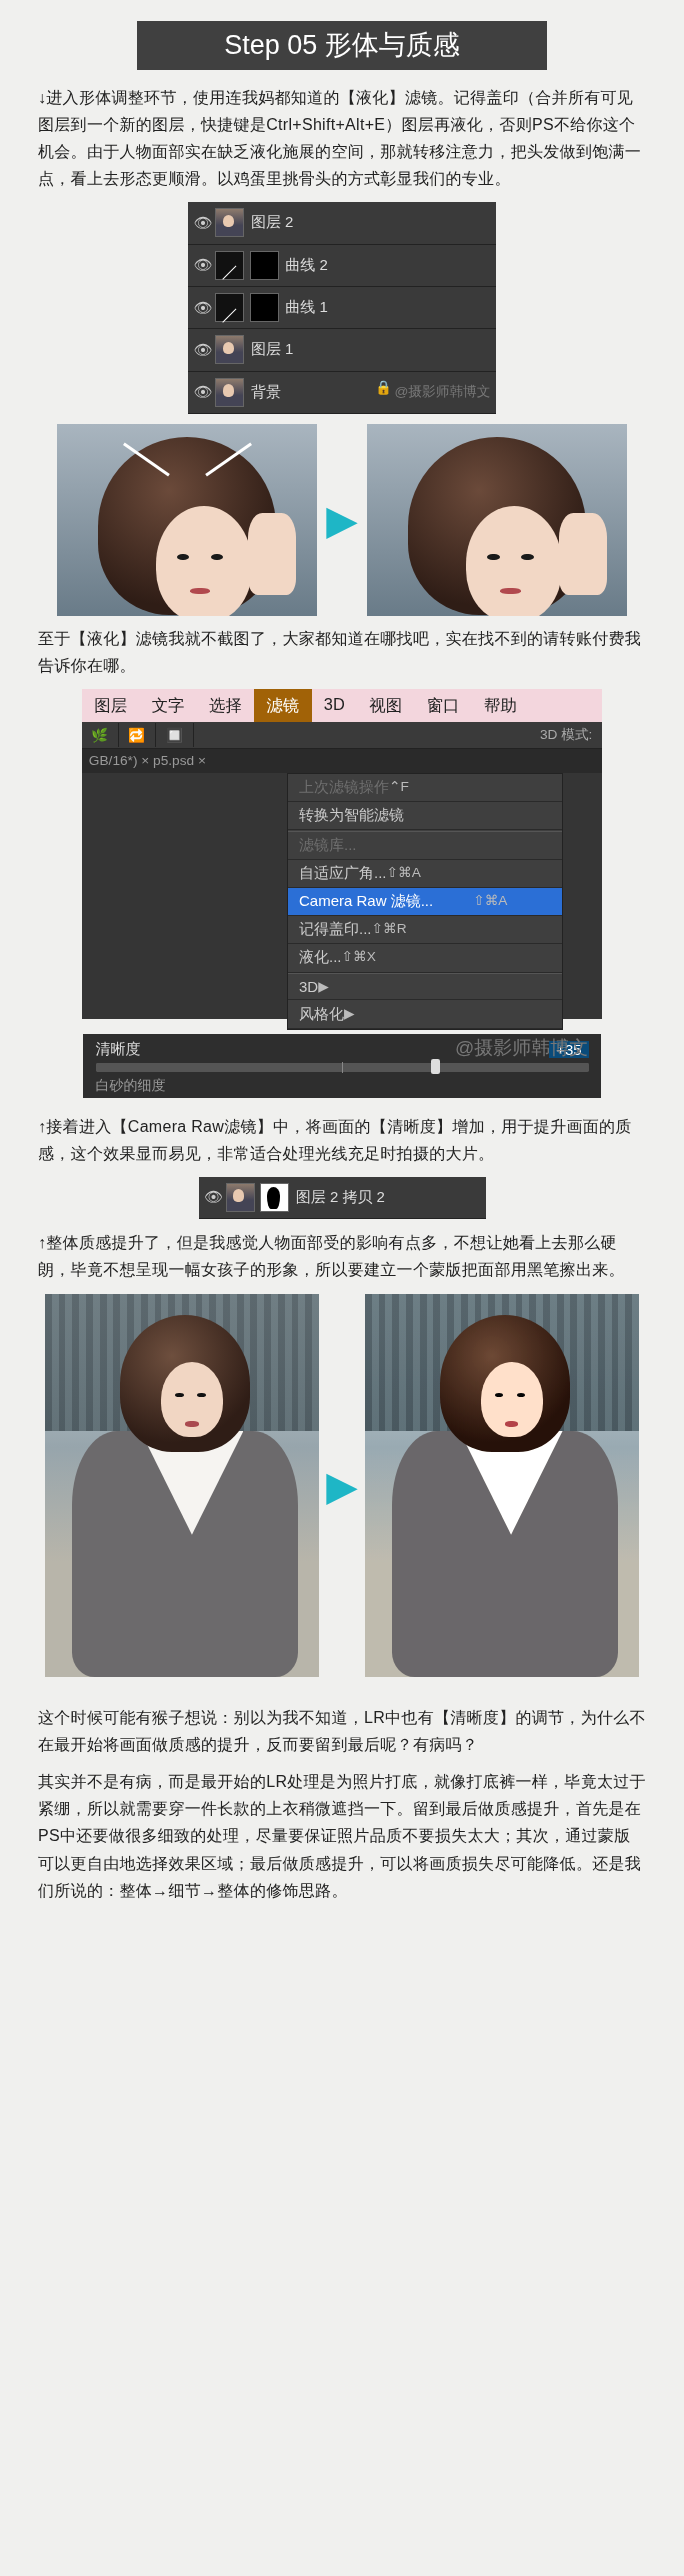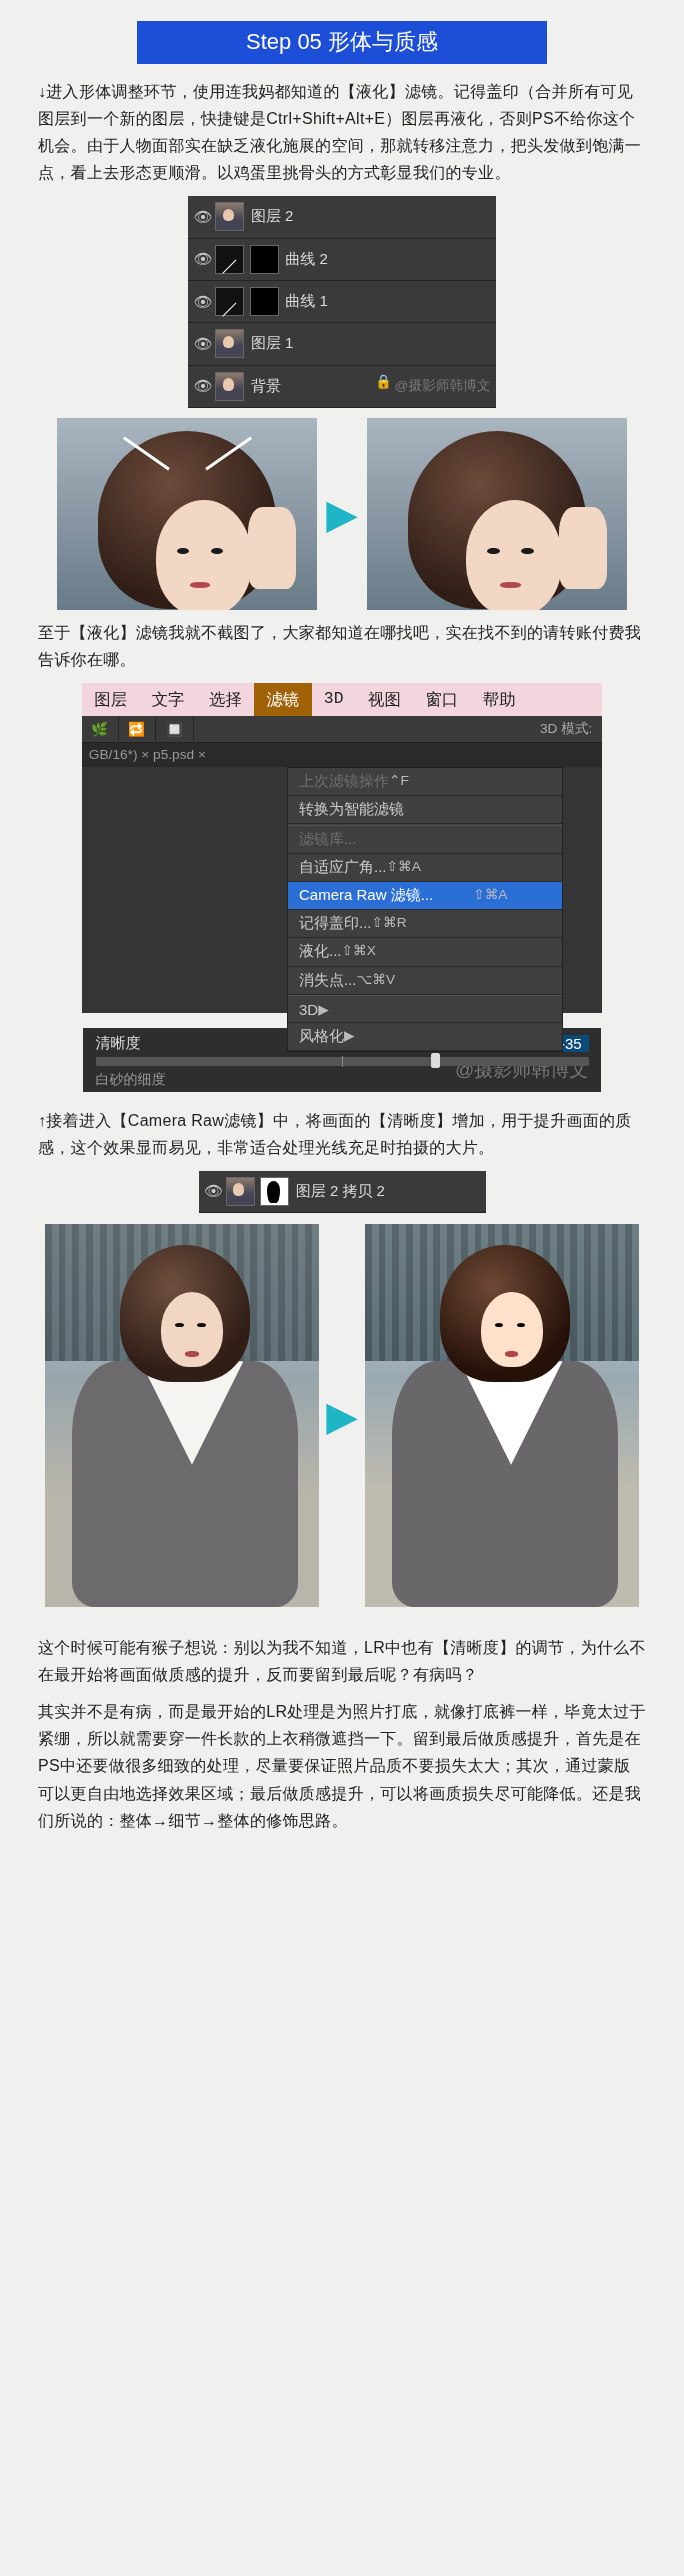--- a/index.html
+++ b/index.html
@@ -7,23 +7,23 @@
     padding: 0;
     background: #f0f0ee;
     font-family: "Microsoft YaHei", "SimHei", sans-serif;
     color: #222;
     width: 684px;
   }
   .wrap {
     padding: 20.5px 38px 41px 38px;
   }
   .step-banner {
-    background: #1d4ed8;
+    background: #404040;
     color: #fff;
-    font-size: 22px;
+    font-size: 27px;
     padding: 6.8px 20.5px;
     text-align: center;
     width: 369px;
     margin: 0 auto 13.7px auto;
   }
   .para {
     font-size: 16px;
     line-height: 1.7;
     letter-spacing: 0.3px;
     margin: 9.6px 0;
@@ -180,21 +180,20 @@
     font-size:15px;
   }
   .menubar {
     display:flex;
     background:#f3d6dd;
     color:#222;
     font-size:16.4px;
   }
   .menubar span{
     padding:5.5px 12.3px;
-    font-family:Liberation Mono, monospace;
   }
   .menubar span.active{
     background:#a16207;
     color:#fff;
   }
   .toolbar2 {
     display:flex;
     align-items:center;
     background:#3a3a3a;
     border-bottom:0.7px solid #222;
@@ -468,24 +467,20 @@
             <span class="shortcut">⇧⌘A</span>
         </div>
         <div class="row">
           <span>记得盖印...</span>
             <span class="shortcut">⇧⌘R</span>
         </div>
         <div class="row">
           <span>液化...</span>
             <span class="shortcut">⇧⌘X</span>
         </div>
-        <div class="row">
-          <span>消失点...</span>
-            <span class="shortcut">⌥⌘V</span>
-        </div>
         <div class="row sep"></div>
         <div class="row">
           <span>3D</span>
             <span class="shortcut">▶</span>
         </div>
         <div class="row">
           <span>风格化</span>
             <span class="shortcut">▶</span>
         </div>
       </div>
@@ -509,20 +504,21 @@
 
   <div class="layer-single">
     <div class="layer-row">
       <span class="eye">👁</span>
       <span class="thumb portrait"></span>
       <span class="thumb mask silhouette"></span>
       <span class="ln">图层 2 拷贝 2</span>
     </div>
   </div>
 
+  <div class="para">↑整体质感提升了，但是我感觉人物面部受的影响有点多，不想让她看上去那么硬朗，毕竟不想呈现一幅女孩子的形象，所以要建立一个蒙版把面部用黑笔擦出来。</div>
 
   <div class="compare2">
     <div class="photo-body">
       <div class="trees"></div>
       <div class="coat"></div>
       <div class="hair"></div>
       <div class="face"></div>
         <div class="eyeL"></div>
         <div class="eyeR"></div>
         <div class="lips"></div>

